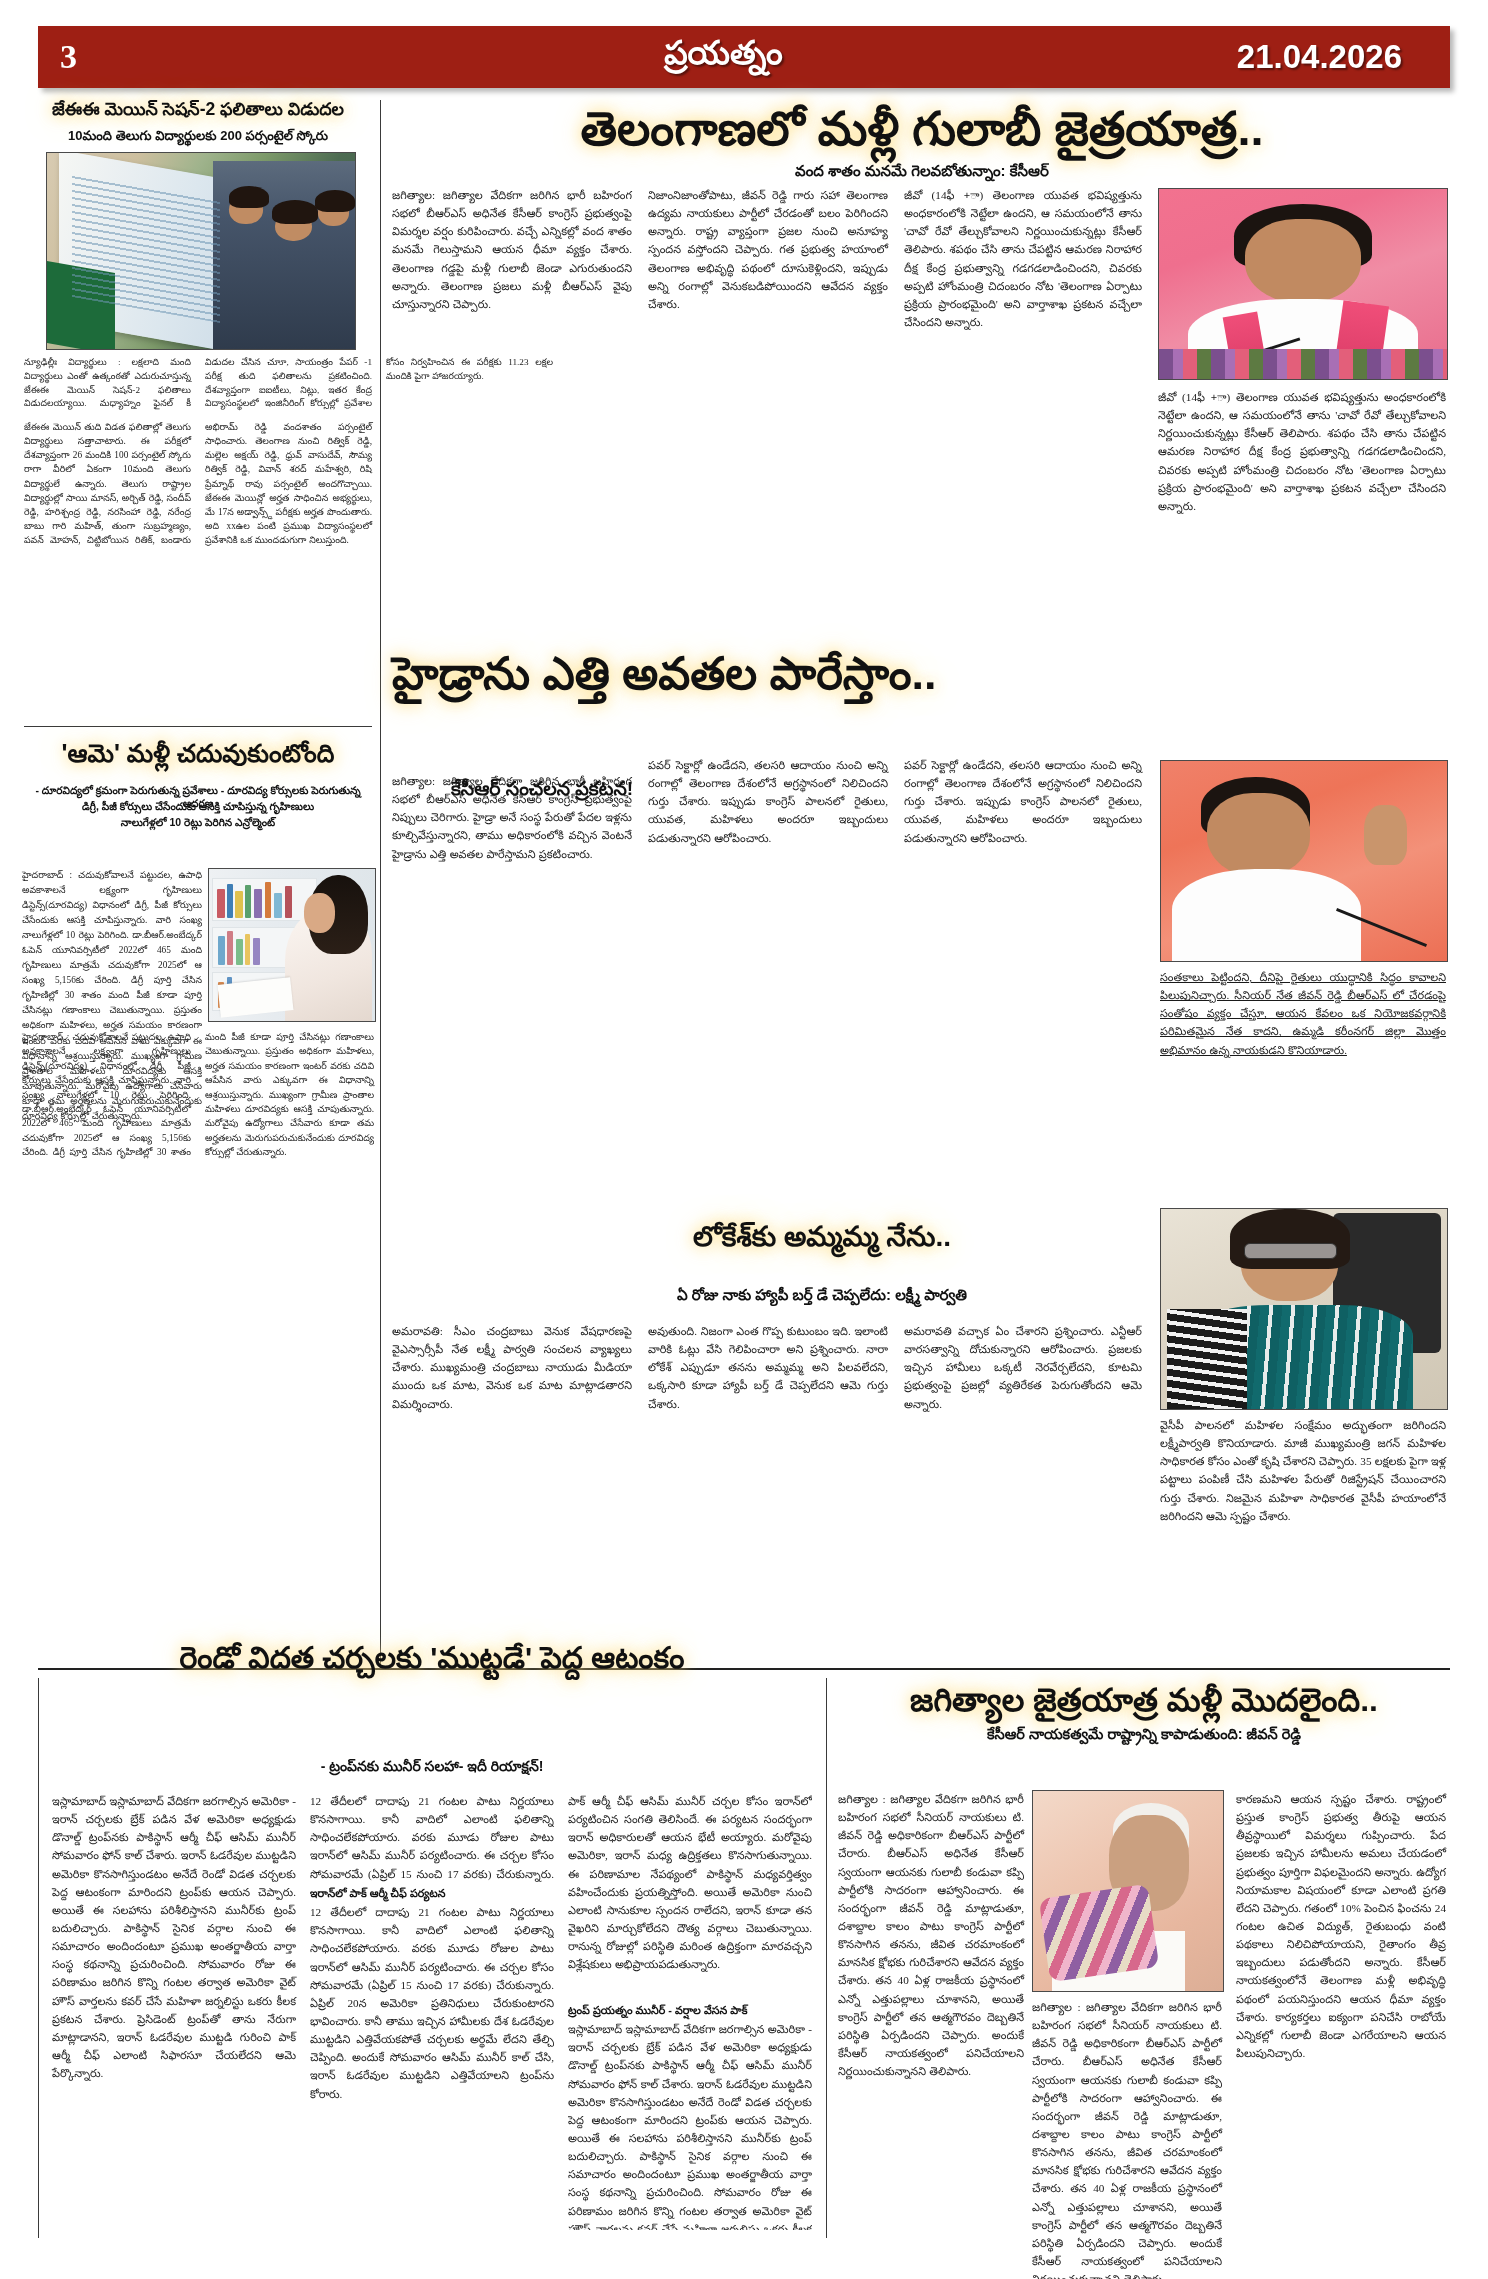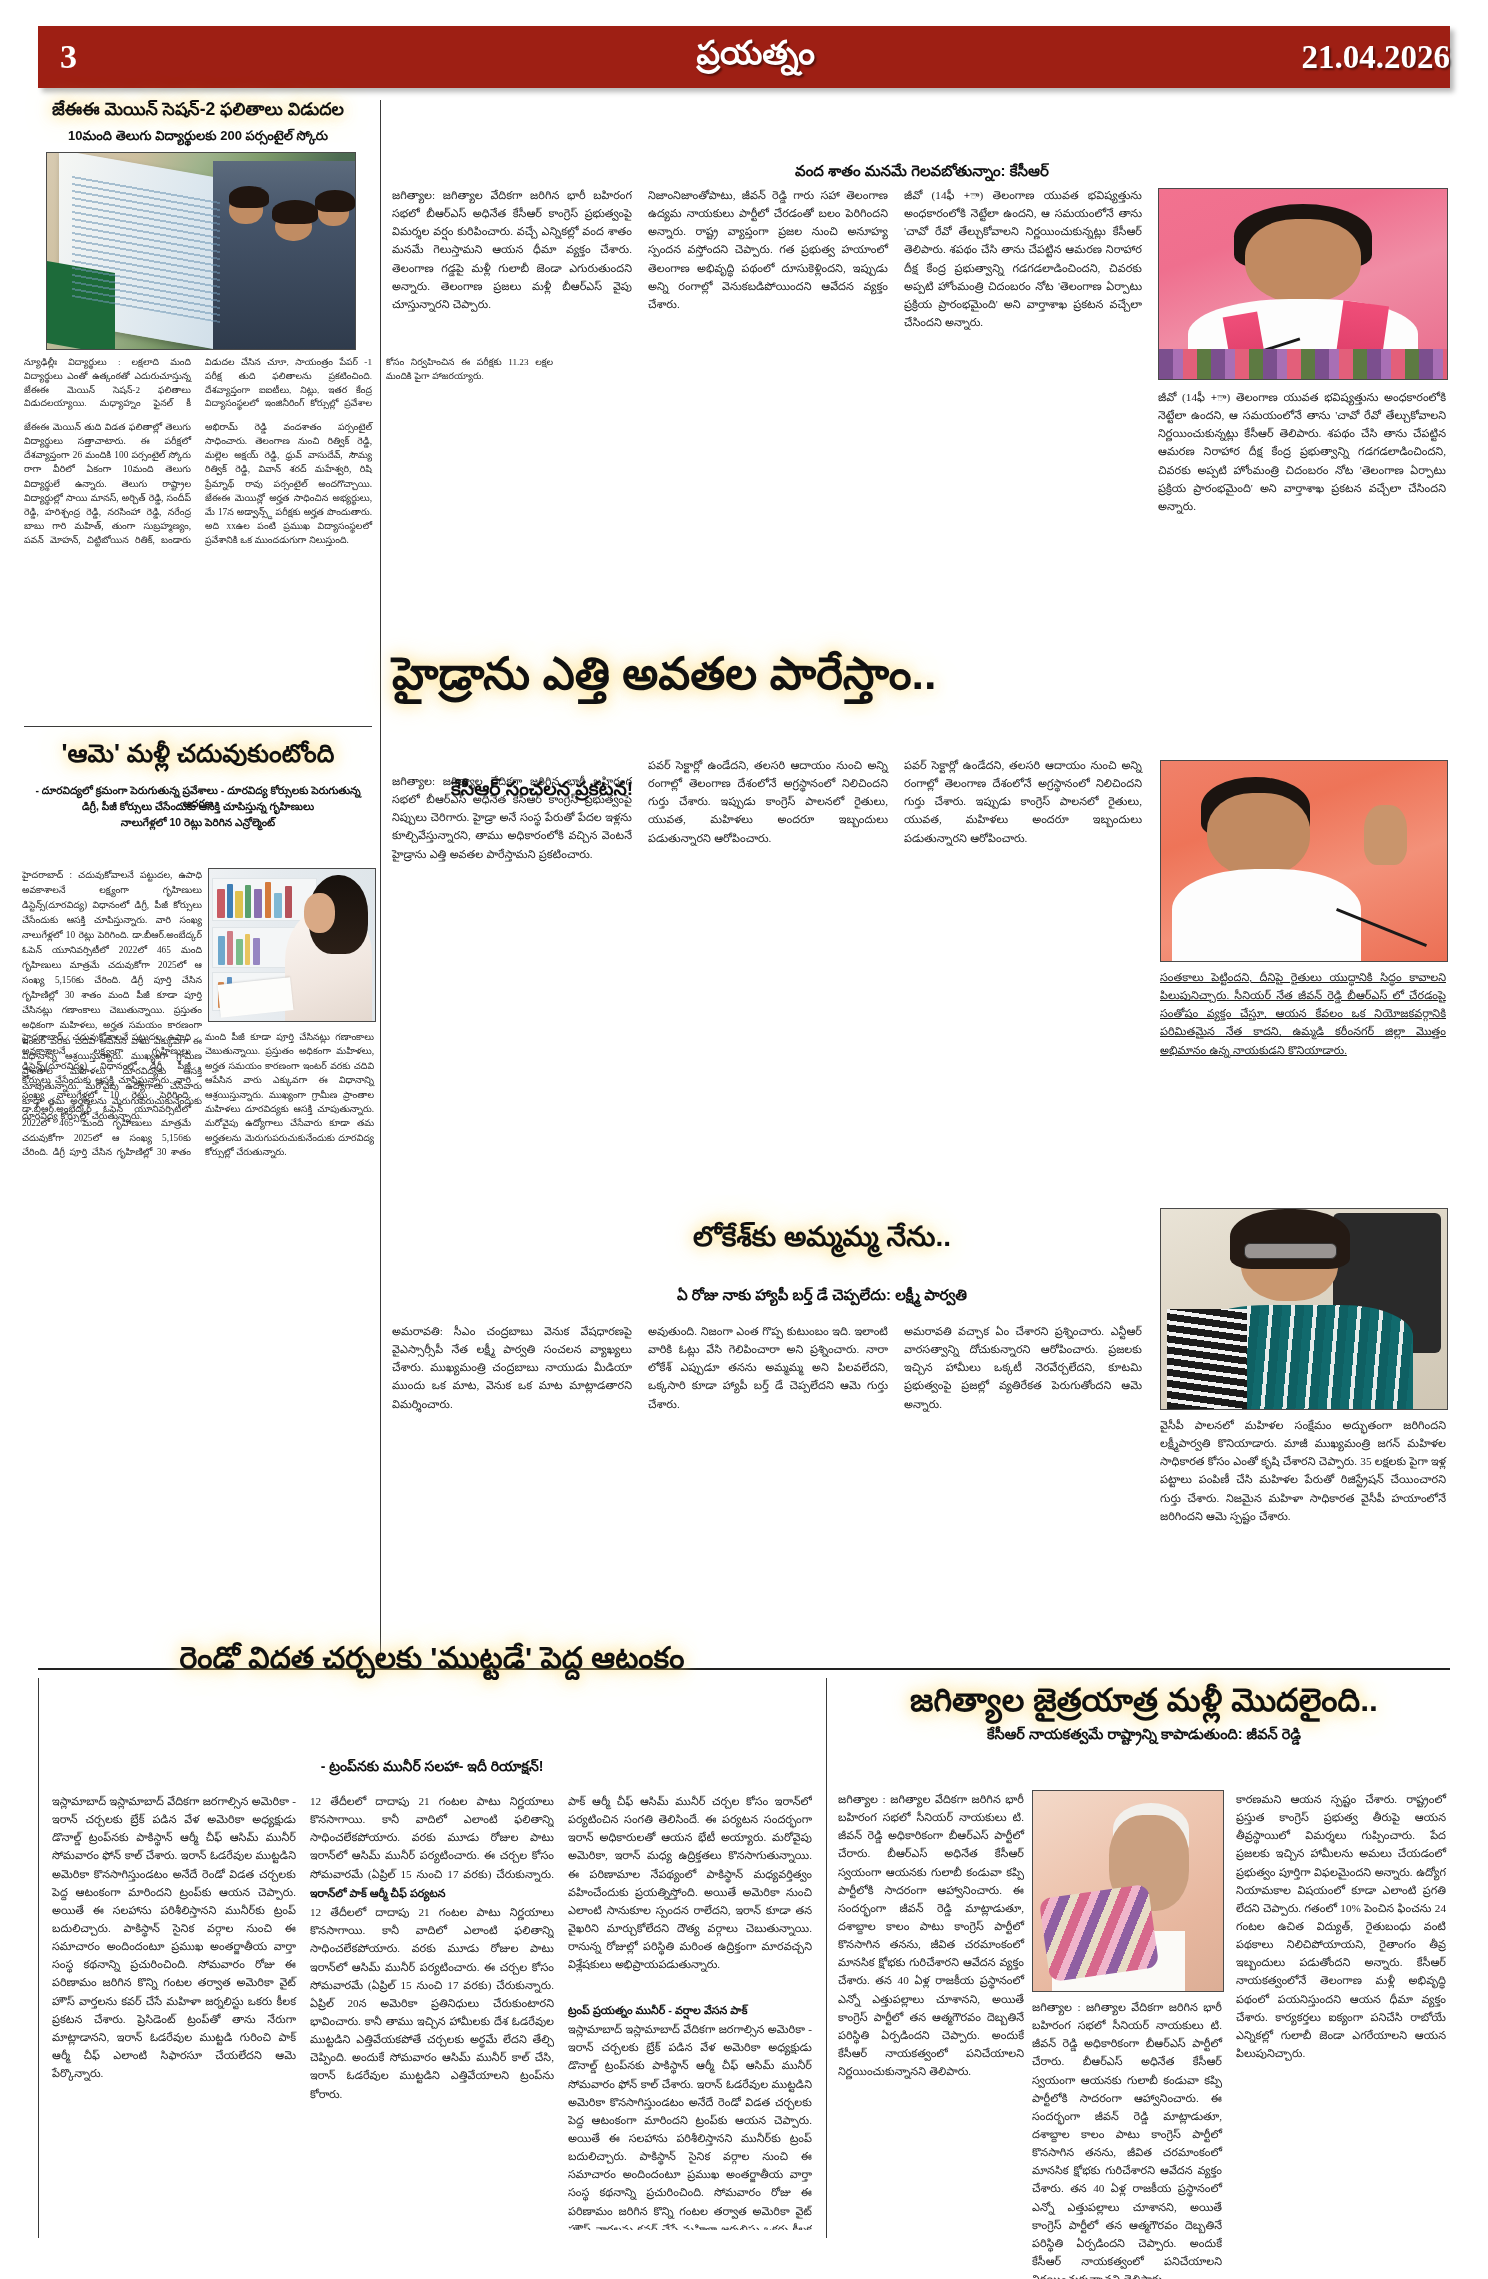--- a/index.html
+++ b/index.html
@@ -13,22 +13,22 @@
 
   
   .masthead{
     position:absolute;left:38px;top:26px;width:1412px;height:62px;
     background:#9e1f14;color:#fff;display:flex;align-items:center;
     box-shadow:4px 4px 5px rgba(0,0,0,.28);
   }
   .masthead .pageno{font-size:34px;font-weight:bold;margin-left:22px;width:150px;letter-spacing:.5px;}
   .masthead .title{flex:1;text-align:center;font-size:33px;font-weight:bold;
      font-family:"Liberation Sans","DejaVu Sans",sans-serif;text-shadow:2px 2px 2px rgba(0,0,0,.45);}
-  .masthead .date{font-size:33px;font-weight:bold;
-     font-family:Liberation Serif, serif;text-shadow:2px 2px 2px rgba(0,0,0,.45);}
+  .masthead .date{font-size:33px;font-weight:bold;margin-right:48px;
+     font-family:Liberation Sans, sans-serif;text-shadow:2px 2px 2px rgba(0,0,0,.45);}
 
   
   .hl{
     font-family:"Liberation Sans","DejaVu Sans",sans-serif;
     font-weight:bold;color:#111;line-height:1.06;text-align:center;
     text-shadow:0 0 14px rgba(255,226,140,.95), 0 0 26px rgba(255,226,140,.6);
   }
   .subhl{
     font-family:"Liberation Sans","DejaVu Sans",sans-serif;
     font-weight:bold;text-align:center;color:#111;line-height:1.2;
@@ -175,20 +175,21 @@
     <div class="woman-body"></div>
     <div class="woman-hair"></div>
     <div class="woman-face"></div>
     <div class="book-open"></div>
   </div>
 
   <div class="body-txt" style="position:absolute;left:22px;top:868px;width:180px;height:152px;font-size:9.3px;">హైదరాబాద్ : చదువుకోవాలనే పట్టుదల, ఉపాధి అవకాశాలనే లక్ష్యంగా గృహిణులు డిస్టెన్స్(దూరవిద్య) విధానంలో డిగ్రీ, పీజీ కోర్సులు చేసేందుకు ఆసక్తి చూపిస్తున్నారు. వారి సంఖ్య నాలుగేళ్లలో 10 రెట్లు పెరిగింది. డా.బీఆర్.అంబేద్కర్ ఓపెన్ యూనివర్సిటీలో 2022లో 465 మంది గృహిణులు మాత్రమే చదువుకోగా 2025లో ఆ సంఖ్య 5,156కు చేరింది. డిగ్రీ పూర్తి చేసిన గృహిణిల్లో 30 శాతం మంది పీజీ కూడా పూర్తి చేసినట్లు గణాంకాలు చెబుతున్నాయి. ప్రస్తుతం అధికంగా మహిళలు, అర్హత సమయం కారణంగా ఇంటర్ వరకు చదివి ఆపేసిన వారు ఎక్కువగా ఈ విధానాన్ని ఆశ్రయిస్తున్నారు. ముఖ్యంగా గ్రామీణ ప్రాంతాల మహిళలు దూరవిద్యకు ఆసక్తి చూపుతున్నారు. మరోవైపు ఉద్యోగాలు చేసేవారు కూడా తమ అర్హతలను మెరుగుపరుచుకునేందుకు దూరవిద్య కోర్సుల్లో చేరుతున్నారు.</div>
 
   <div class="body-txt cols2" style="position:absolute;left:22px;top:1030px;width:352px;height:630px;font-size:9.3px;line-height:1.55;">హైదరాబాద్ : చదువుకోవాలనే పట్టుదల, ఉపాధి అవకాశాలనే లక్ష్యంగా గృహిణులు డిస్టెన్స్(దూరవిద్య) విధానంలో డిగ్రీ, పీజీ కోర్సులు చేసేందుకు ఆసక్తి చూపిస్తున్నారు. వారి సంఖ్య నాలుగేళ్లలో 10 రెట్లు పెరిగింది. డా.బీఆర్.అంబేద్కర్ ఓపెన్ యూనివర్సిటీలో 2022లో 465 మంది గృహిణులు మాత్రమే చదువుకోగా 2025లో ఆ సంఖ్య 5,156కు చేరింది. డిగ్రీ పూర్తి చేసిన గృహిణిల్లో 30 శాతం మంది పీజీ కూడా పూర్తి చేసినట్లు గణాంకాలు చెబుతున్నాయి. ప్రస్తుతం అధికంగా మహిళలు, అర్హత సమయం కారణంగా ఇంటర్ వరకు చదివి ఆపేసిన వారు ఎక్కువగా ఈ విధానాన్ని ఆశ్రయిస్తున్నారు. ముఖ్యంగా గ్రామీణ ప్రాంతాల మహిళలు దూరవిద్యకు ఆసక్తి చూపుతున్నారు. మరోవైపు ఉద్యోగాలు చేసేవారు కూడా తమ అర్హతలను మెరుగుపరుచుకునేందుకు దూరవిద్య కోర్సుల్లో చేరుతున్నారు.</div>
 
+  <div class="hl" style="position:absolute;left:392px;top:104px;width:1060px;font-size:47px;">తెలంగాణలో మళ్లీ గులాబీ జైత్రయాత్ర..</div>
   <div class="subhl" style="position:absolute;left:392px;top:162px;width:1060px;font-size:15px;">వంద శాతం మనమే గెలవబోతున్నాం: కేసీఆర్</div>
 
   <div class="photo ph-kcr1" style="left:1158px;top:188px;width:288px;height:190px;">
     <div class="kcr-hair"></div>
     <div class="kcr-face"></div>
     <div class="kcr-shirt"></div>
     <div class="kcr-scarf"></div>
     <div class="kcr-scarf2"></div>
     <div class="kcr-mic"></div>
     <div class="kcr-flowers"></div>

